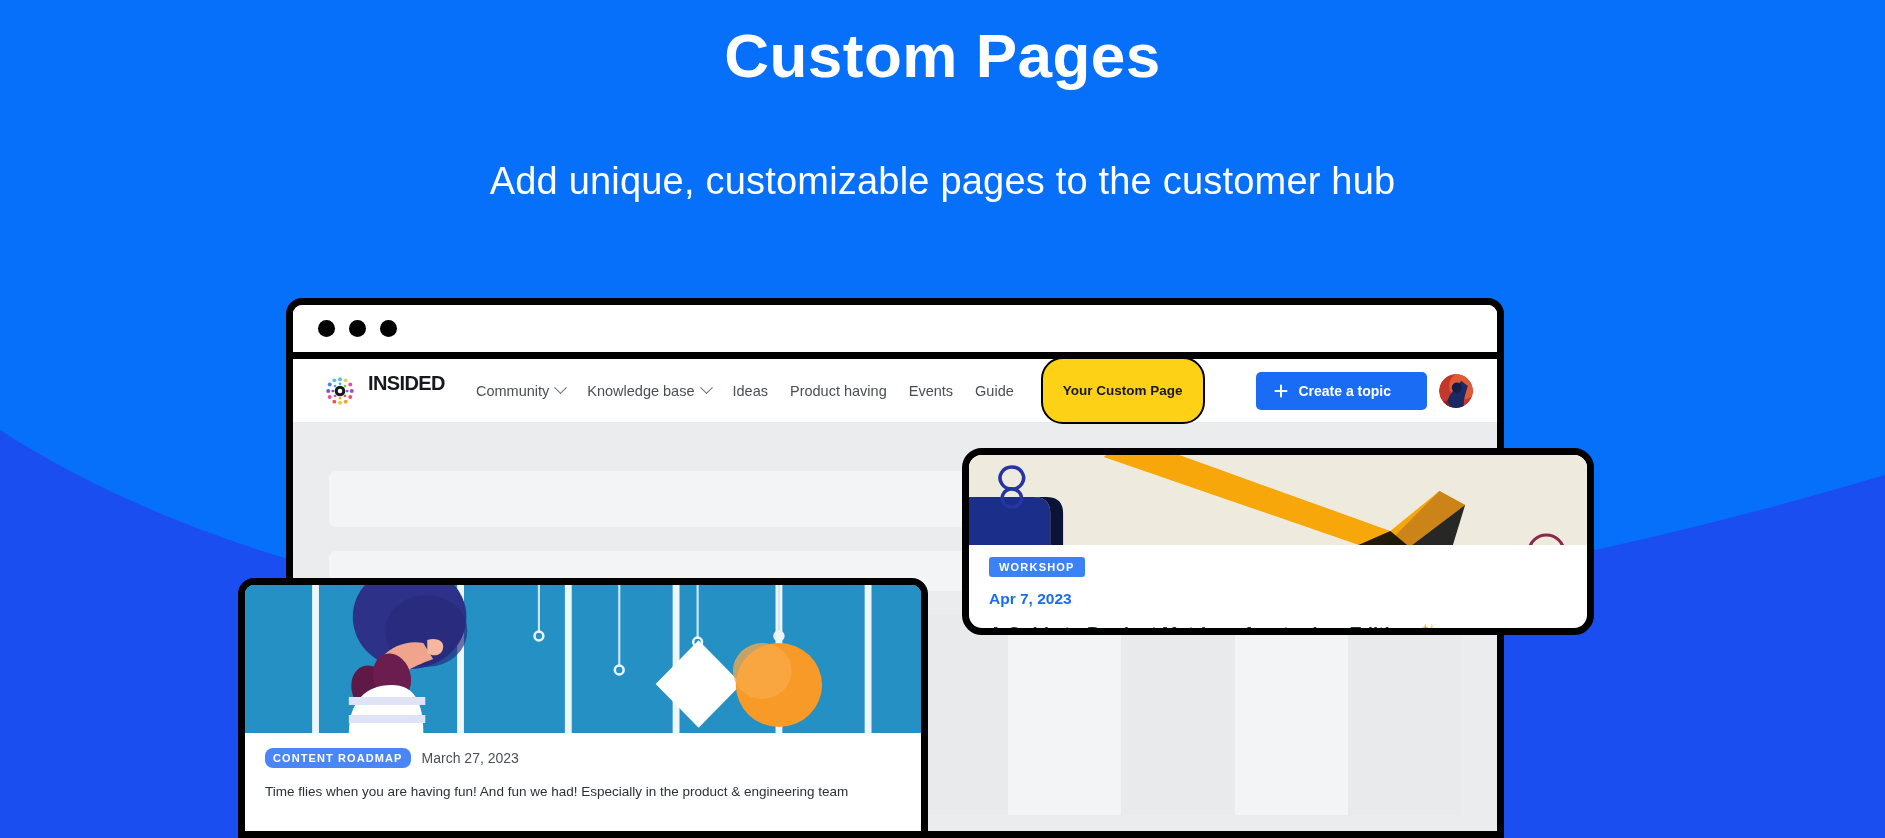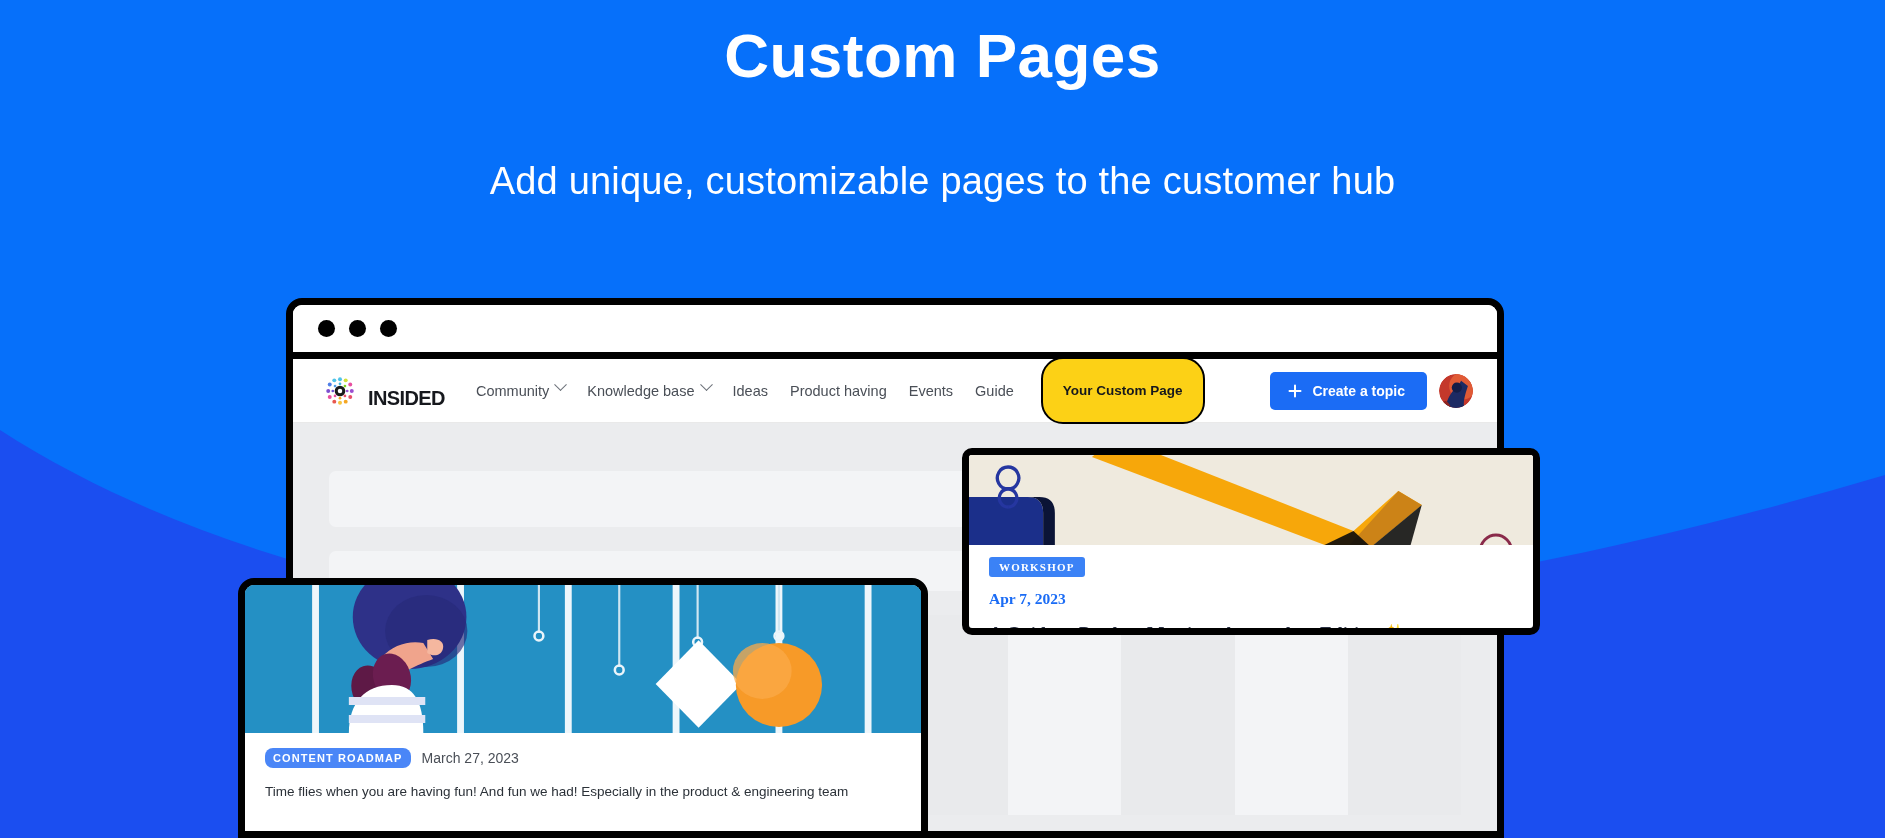--- a/index.html
+++ b/index.html
@@ -37,58 +37,58 @@
     height:54px; background:#fff; border-bottom:7px solid #000;
     display:flex; align-items:center; padding-left:25px; gap:14px;
   }
   .chrome-dot { width:17px; height:17px; border-radius:50%; background:#000; }
 
   
   #nav {
     height:64px; background:#fff; display:flex; align-items:center;
     padding:0 24px 0 28px; gap:0; border-bottom:1px solid #e9e9e9;
   }
-  #logo-wrap { display:flex; align-items:flex-end; gap:9px; margin-right:20px; }
+  #logo-wrap { display:flex; align-items:flex-start; gap:9px; margin-right:20px; }
   #logo-dots { width:38px; height:38px; display:block; }
   #logo-text {
     font-size:20px; font-weight:bold; letter-spacing:-0.6px; color:#16181d;
     font-family:"Liberation Sans", sans-serif;
   }
   .nav-item {
     font-size:14.5px; color:#4a4f57; padding:0 11px; display:flex;
-    gap:7px; white-space:nowrap; cursor:pointer;
+    align-items:center; gap:7px; white-space:nowrap; cursor:pointer;
   }
   .chev { display:inline-block; width:9px; height:9px; border-right:1.6px solid #6d727a;
           border-bottom:1.6px solid #6d727a; transform:rotate(45deg) translate(-2px,-2px); }
   #custom-page-btn {
     margin-left:16px; background:#fcd116; border:2.5px solid #000; border-radius:22px;
     padding:24px 20px; font-size:13.5px; font-weight:bold; color:#16181d; white-space:nowrap;
     cursor:pointer;
   }
   #nav-right { margin-left:auto; display:flex; align-items:center; gap:12px; }
   #create-topic-btn {
     background:#1b6cf5; color:#fff; border:none; border-radius:5px;
-    padding:11px 22px 11px 18px; font-size:14px; font-weight:bold;
+    padding:11px 36px 11px 18px; font-size:14px; font-weight:bold;
     display:flex; align-items:center; gap:10px; cursor:pointer; white-space:nowrap;
   }
   #avatar { width:34px; height:34px; border-radius:50%; overflow:hidden; display:block; cursor:pointer; }
 
   
   #page-body { background:#ebecee; height:100%; padding:26px 36px 0 36px; }
   .skeleton { background:#f3f4f6; border-radius:7px; height:56px; margin-bottom:24px; }
   #skeleton-cols { display:flex; gap:0; height:200px; }
   .skel-col { flex:1; }
   .skel-col:nth-child(odd){ background:#f3f4f6; }
   .skel-col:nth-child(even){ background:#e9eaec; }
 
   
   #event-card {
-    position:absolute; left:962px; top:448px; width:578px; height:187px;
-    border:7px solid #000; border-radius:10px; background:#fff;
-    z-index:5; overflow:hidden;font-family:Liberation Serif, serif;
+    position:absolute; left:962px; top:448px; width:632px; height:187px;
+    border:7px solid #000; border-radius:20px; background:#fff;
+    z-index:5; overflow:hidden;
   }
   #event-hero { height:90px; position:relative; background:#efeade; overflow:hidden; }
   #event-body { padding:12px 20px 0 20px; }
   #event-badge {
     display:inline-block; background:#3b82f6; color:#fff; font-size:11px; font-weight:bold;
     letter-spacing:1.2px; padding:4px 10px; border-radius:3px;
   }
   #event-date { color:#1b6cf5; font-size:15.5px; font-weight:bold; margin-top:13px; }
   #event-title { color:#2b3245; font-size:18.5px; font-weight:bold; margin-top:15px; white-space:nowrap; }
 

